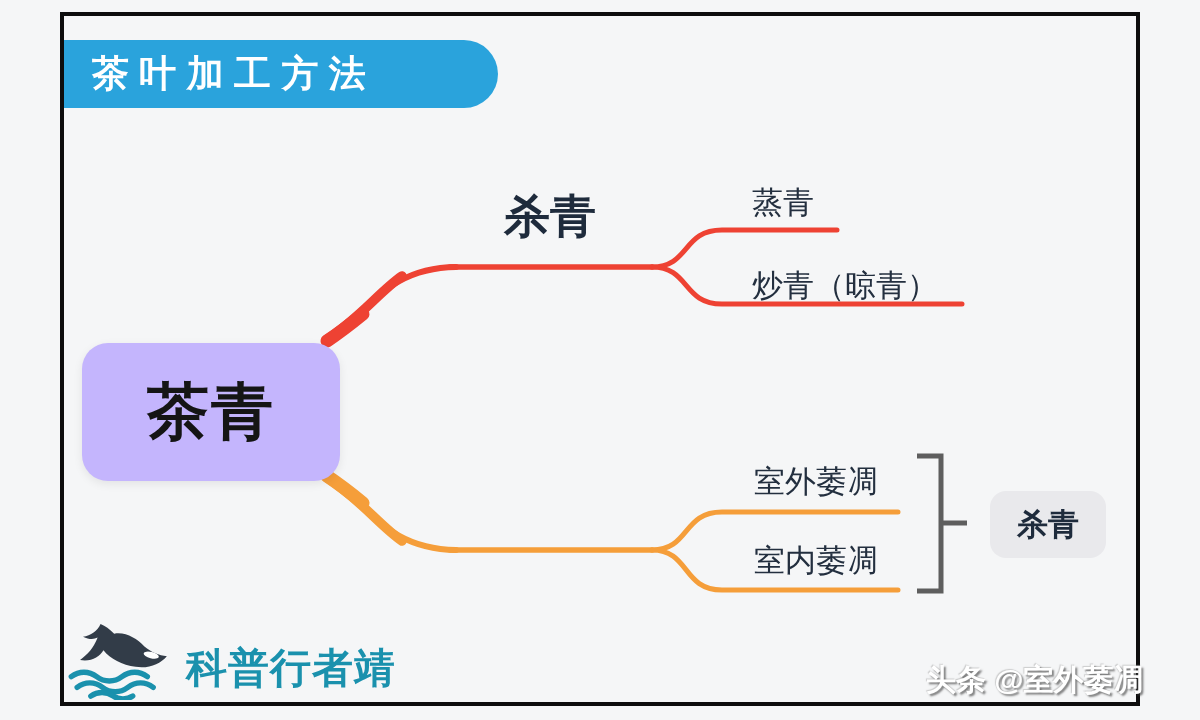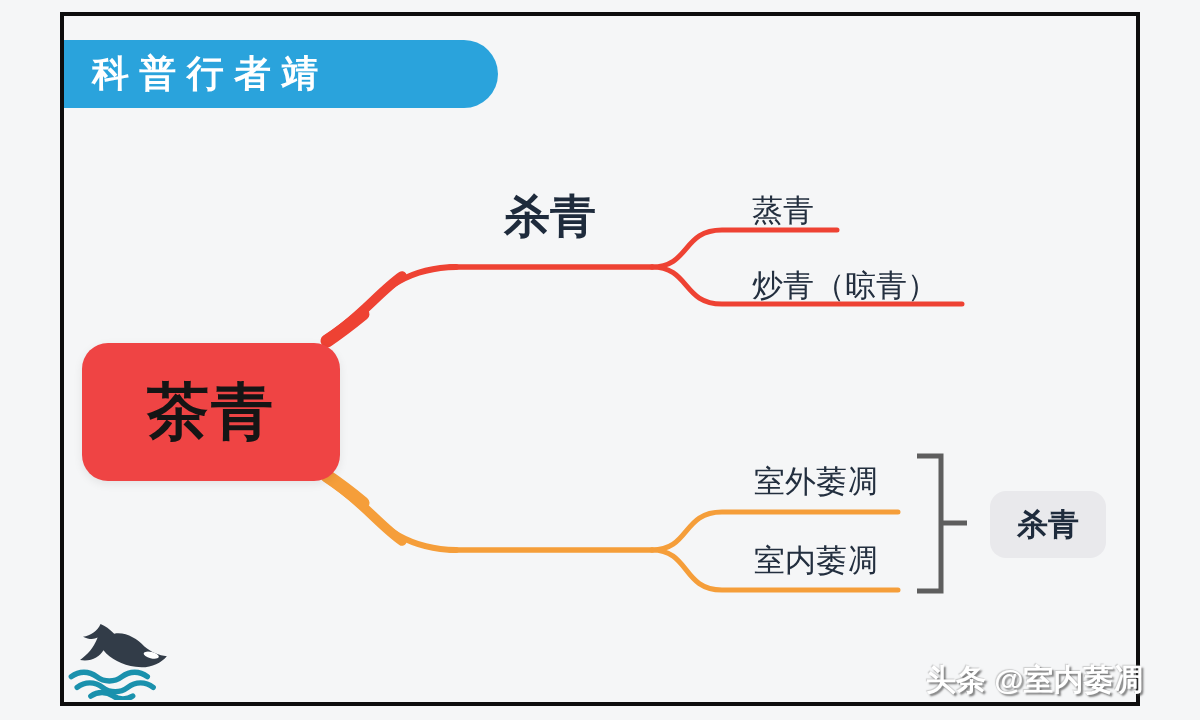--- a/index.html
+++ b/index.html
@@ -10,31 +10,31 @@
          border:4px solid #0d0d0d;box-sizing:border-box;background:transparent;}
 
   .title-badge{position:absolute;left:64px;top:40px;width:434px;height:68px;
          border-radius:0 34px 34px 0;display:flex;align-items:center;
          padding-left:28px;box-sizing:border-box;z-index:3;}
   .title-badge span{color:#fff;font-size:37px;font-weight:bold;letter-spacing:0.28em;}
 
   .map-svg{position:absolute;left:0;top:0;width:1200px;height:720px;z-index:2;}
 
   .root-node{position:absolute;left:82px;top:343px;width:258px;height:138px;
-         background:#ef4444;border-radius:26px;box-shadow:0 3px 10px rgba(0,0,0,.08);
+         background:#c4b5fd;border-radius:26px;box-shadow:0 3px 10px rgba(0,0,0,.08);
          display:flex;align-items:center;justify-content:center;z-index:3;}
   .root-node span{font-size:62px;font-weight:bold;color:#151515;letter-spacing:2px;}
 
   .branch-label{position:absolute;width:200px;text-align:center;
          font-size:46px;font-weight:bold;color:#1e2b3c;z-index:3;}
   .branch-label.b0{left:450px;top:186px;}
   .branch-label.b1{left:450px;top:472px;}
 
   .leaf-label{position:absolute;font-size:31px;color:#232f3f;z-index:3;white-space:nowrap;}
-  .leaf-label.l00{left:752px;top:182px;margin-top:8px;}
+  .leaf-label.l00{left:752px;top:182px;}
   .leaf-label.l01{left:752px;top:265px;}
   .leaf-label.l10{left:754px;top:461px;}
   .leaf-label.l11{left:754px;top:540px;}
 
   .group-box{position:absolute;left:990px;top:491px;width:116px;height:67px;
          background:#e9e9ec;border-radius:16px;display:flex;align-items:center;
          justify-content:center;z-index:3;}
   .group-box span{font-size:31px;font-weight:bold;color:#1e2b3c;}
 
   .brand{position:absolute;left:62px;top:622px;display:flex;align-items:center;z-index:3;}
@@ -46,21 +46,21 @@
          text-shadow:2px 2px 2px rgba(50,50,50,.6), -1px -1px 1px rgba(130,130,130,.35);}
 </style>
 </head>
 <body>
 
 <div class="stage">
 
   <div class="frame"></div>
 
   <div class="title-badge" style="background: rgb(42, 163, 220);">
-    <span>科普行者靖</span>
+    <span>茶叶加工方法</span>
   </div>
 
   <svg class="map-svg" viewBox="0 0 1200 720" xmlns="http://www.w3.org/2000/svg">
 
     <g fill="none" stroke-linecap="round" stroke="#ee4233">
       <path d="M450 267 L652 267" stroke-width="5.5"></path>
       <path d="M652 267 C690 267 682 230 722 230 L837 230" stroke-width="5"></path>
       <path d="M652 267 C690 267 682 304 722 304 L962 304" stroke-width="5"></path>
       <path d="M326 340 C370 310 388 268 456 267" stroke-width="6"></path>
       <path d="M326 340 C360 318 380 291 402 276" stroke-width="9.5"></path>
@@ -104,17 +104,18 @@
                  C28 41 37 36 41 29 C48 38 60 44 74 46 C88 48 99 43 106 35
                  C98 34 90 31 83 25 C75 17 64 10 52 12 C47 7 43 4 38 2 Z"></path>
       </g>
       <ellipse cx="90" cy="34" rx="8" ry="3.2" fill="#ffffff" transform="rotate(14 90 34)"></ellipse>
       <g fill="none" stroke-width="5.5" stroke-linecap="round" stroke="#1a91ad">
         <path d="M8 56 C16 50 26 50 34 56 C42 62 52 62 60 56 C68 50 78 50 86 56"></path>
         <path d="M14 67 C22 61 32 61 40 67 C48 73 58 73 66 67 C74 61 84 61 92 67"></path>
         <path d="M28 76 C35 71 44 71 51 76 C57 80 65 80 71 76"></path>
       </g>
     </svg>
+    <span class="brand-text" style="color: rgb(26, 145, 173);">科普行者靖</span>
   </div>
 
-  <div class="watermark">头条 @室内萎凋</div>
+  <div class="watermark">头条 @室外萎凋</div>
 
 </div>
 
 </body></html>

